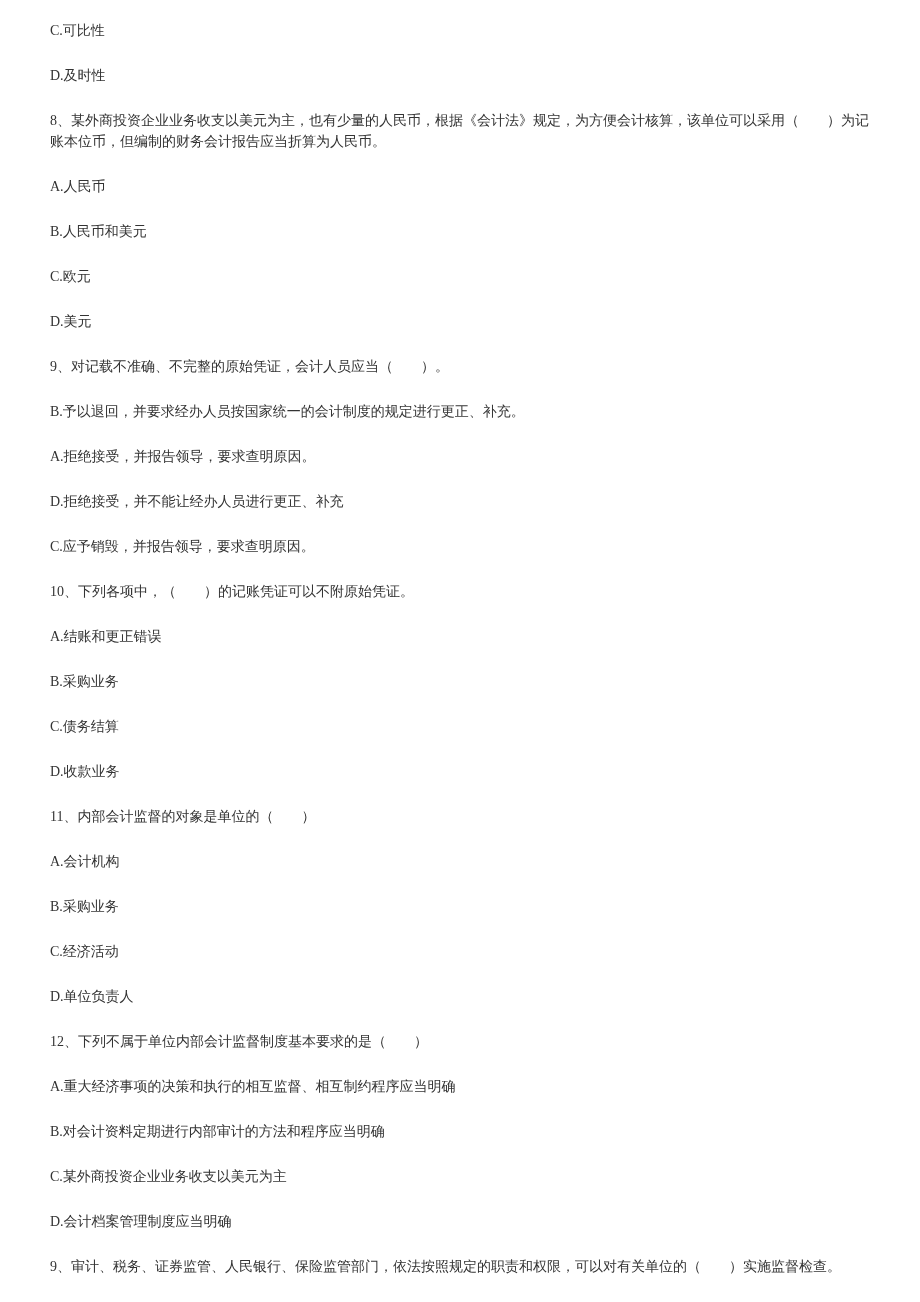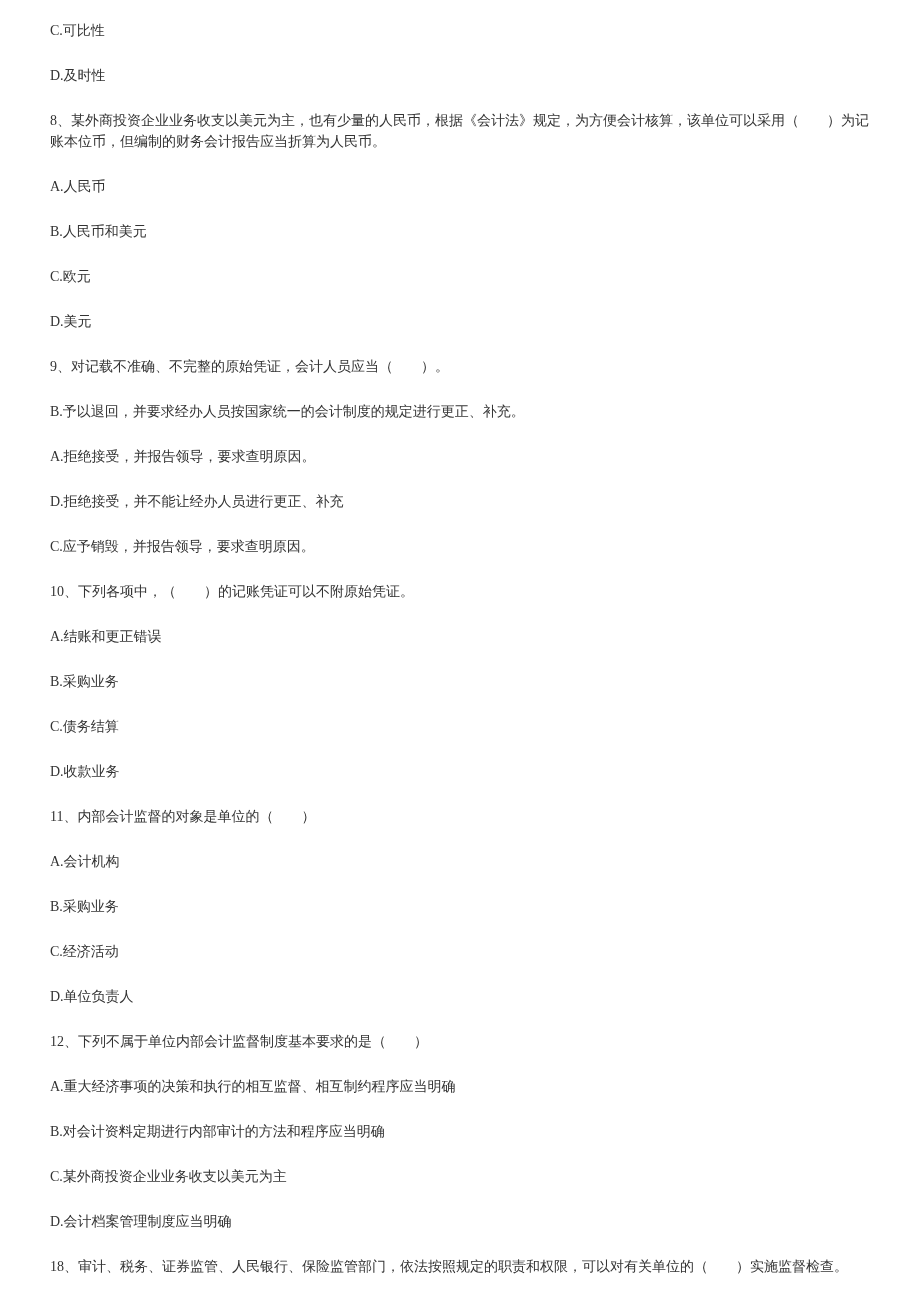--- a/index.html
+++ b/index.html
@@ -46,16 +46,16 @@
       <div class="line">11、内部会计监督的对象是单位的（　　）</div>
       <div class="line">A.会计机构</div>
       <div class="line">B.采购业务</div>
       <div class="line">C.经济活动</div>
       <div class="line">D.单位负责人</div>
       <div class="line">12、下列不属于单位内部会计监督制度基本要求的是（　　）</div>
       <div class="line">A.重大经济事项的决策和执行的相互监督、相互制约程序应当明确</div>
       <div class="line">B.对会计资料定期进行内部审计的方法和程序应当明确</div>
       <div class="line">C.某外商投资企业业务收支以美元为主</div>
       <div class="line">D.会计档案管理制度应当明确</div>
-      <div class="line">18、审计、税务、证券监管、人民银行、保险监管部门，依法按照规定的职责和权限，可以对有关单位的（　　）实施监督检查。</div>
+      <div class="line">9、审计、税务、证券监管、人民银行、保险监管部门，依法按照规定的职责和权限，可以对有关单位的（　　）实施监督检查。</div>
       <div class="line">A.会计资料</div>
     </div>
 </div>
 
 </body></html>

